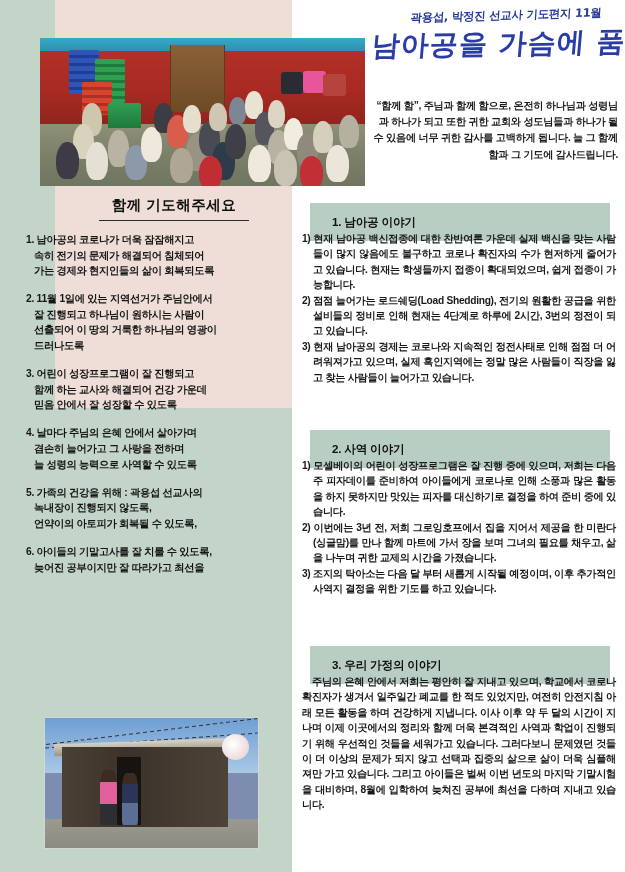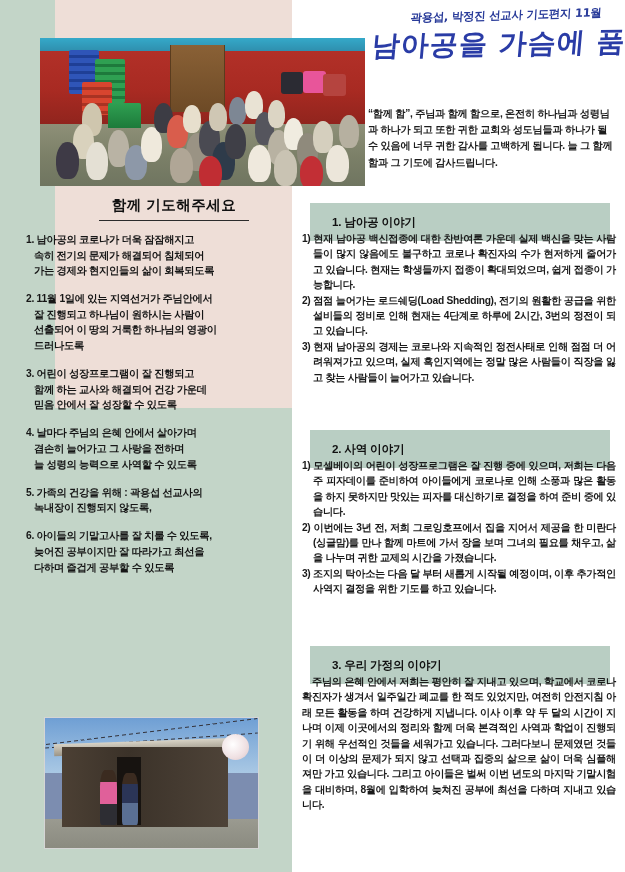--- a/index.html
+++ b/index.html
@@ -106,27 +106,27 @@
     color: #2a3ca6;
     letter-spacing: 1px;
     transform: skewX(-6deg) rotate(-1deg);
     margin-top: 2px;
     white-space: nowrap;
   }
 
   
   .intro {
     position: absolute;
-    left: 368px; top: 106px;
+    left: 368px; top: 98px;
     width: 250px;
     font-size: 10.2px;
     line-height: 16.2px;
     color: #1d1d1d;
     font-weight: 700;
-    text-align: left;
+    text-align: right;
     letter-spacing: -0.25px;
   }
 
   
   .prayer-head {
     position: absolute;
     left: 55px; top: 196px;
     width: 238px;
     text-align: center;
   }
@@ -316,25 +316,25 @@
         <span class="ln ind">믿음 안에서 잘 성장할 수 있도록</span>
       </div>
       <div class="prayer-item">
         <span class="ln">4. 날마다 주님의 은혜 안에서 살아가며</span>
         <span class="ln ind">겸손히 늘어가고 그 사랑을 전하며</span>
         <span class="ln ind">늘 성령의 능력으로 사역할 수 있도록</span>
       </div>
       <div class="prayer-item">
         <span class="ln">5. 가족의 건강을 위해 : 곽용섭 선교사의</span>
         <span class="ln ind">녹내장이 진행되지 않도록,</span>
+        <span class="ln ind">언약이의 아토피가 회복될 수 있도록,</span>
       </div>
       <div class="prayer-item">
         <span class="ln">6. 아이들의 기말고사를 잘 치룰 수 있도록,</span>
         <span class="ln ind">늦어진 공부이지만 잘 따라가고 최선을</span>
-        <span class="ln ind">다하며 즐겁게 공부할 수 있도록</span>
       </div>
     </div>
 
   <div class="photo-bottom">
     <div class="sky"></div>
     <div class="wire" style="top:10%; transform:rotate(-7deg);"></div>
     <div class="wire" style="top:17%; transform:rotate(-4deg);"></div>
     <div class="ground"></div>
     <div class="roof"></div>
     <div class="shack"></div>

